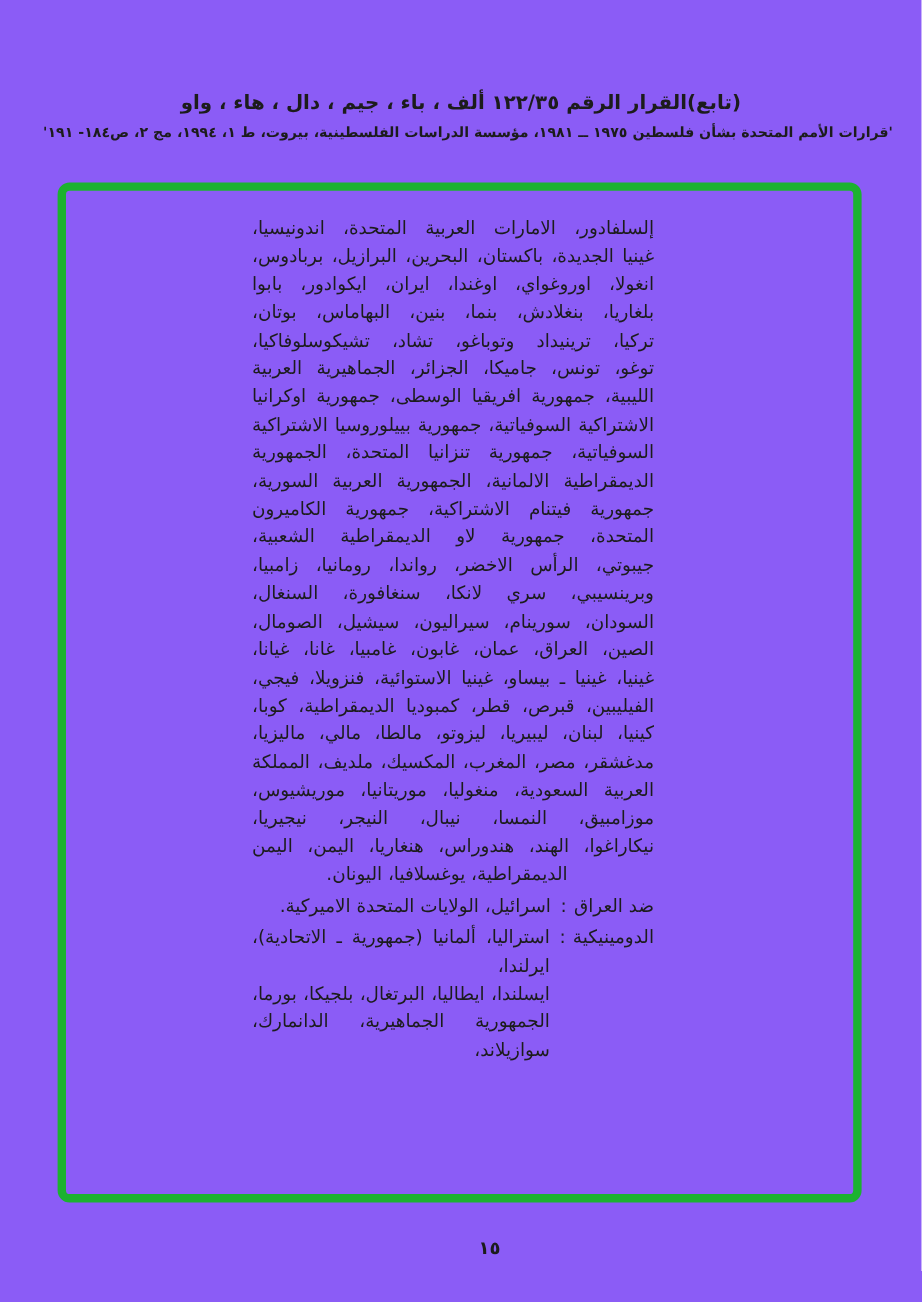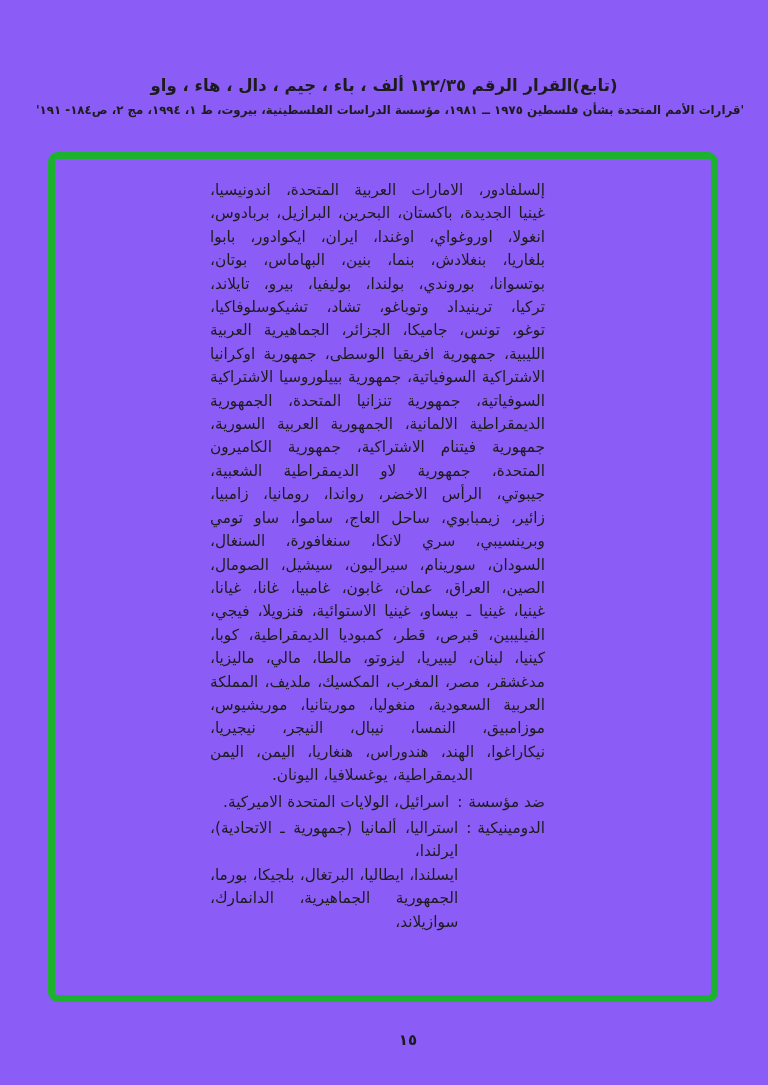--- a/index.html
+++ b/index.html
@@ -97,47 +97,45 @@
   <div class="frame"></div>
 
   <div class="content">
 
     <div class="favor">
       <div>
           <div class="jline">إلسلفادور، الامارات العربية المتحدة، اندونيسيا،</div>
           <div class="jline">غينيا الجديدة، باكستان، البحرين، البرازيل، بربادوس،</div>
           <div class="jline">انغولا، اوروغواي، اوغندا، ايران، ايكوادور، بابوا</div>
           <div class="jline">بلغاريا، بنغلادش، بنما، بنين، البهاماس، بوتان،</div>
-          <div class="jline">بوتسوانا، بوروندي، بولندا، بوليفيا، بيرو، تايلاند،</div>
           <div class="jline">تركيا، ترينيداد وتوباغو، تشاد، تشيكوسلوفاكيا،</div>
           <div class="jline">توغو، تونس، جاميكا، الجزائر، الجماهيرية العربية</div>
           <div class="jline">الليبية، جمهورية افريقيا الوسطى، جمهورية اوكرانيا</div>
           <div class="jline">الاشتراكية السوفياتية، جمهورية بييلوروسيا الاشتراكية</div>
           <div class="jline">السوفياتية، جمهورية تنزانيا المتحدة، الجمهورية</div>
           <div class="jline">الديمقراطية الالمانية، الجمهورية العربية السورية،</div>
           <div class="jline">جمهورية فيتنام الاشتراكية، جمهورية الكاميرون</div>
           <div class="jline">المتحدة، جمهورية لاو الديمقراطية الشعبية،</div>
           <div class="jline">جيبوتي، الرأس الاخضر، رواندا، رومانيا، زامبيا،</div>
-          <div class="jline">زائير، زيمبابوي، ساحل العاج، ساموا، ساو تومي</div>
           <div class="jline">وبرينسيبي، سري لانكا، سنغافورة، السنغال،</div>
           <div class="jline">السودان، سورينام، سيراليون، سيشيل، الصومال،</div>
           <div class="jline">الصين، العراق، عمان، غابون، غامبيا، غانا، غيانا،</div>
           <div class="jline">غينيا، غينيا ـ بيساو، غينيا الاستوائية، فنزويلا، فيجي،</div>
           <div class="jline">الفيليبين، قبرص، قطر، كمبوديا الديمقراطية، كوبا،</div>
           <div class="jline">كينيا، لبنان، ليبيريا، ليزوتو، مالطا، مالي، ماليزيا،</div>
           <div class="jline">مدغشقر، مصر، المغرب، المكسيك، ملديف، المملكة</div>
           <div class="jline">العربية السعودية، منغوليا، موريتانيا، موريشيوس،</div>
           <div class="jline">موزامبيق، النمسا، نيبال، النيجر، نيجيريا،</div>
           <div class="jline">نيكاراغوا، الهند، هندوراس، هنغاريا، اليمن، اليمن</div>
         </div>
       <div class="jline-last">الديمقراطية، يوغسلافيا، اليونان.</div>
     </div>
 
     <div class="vrow">
-      <span class="vlabel">ضد مؤسسة</span>
+      <span class="vlabel">ضد العراق</span>
       <span class="vcolon">:</span>
       <div class="vtext">اسرائيل، الولايات المتحدة الاميركية.</div>
     </div>
 
     <div class="vrow">
       <span class="vlabel">الدومينيكية</span>
       <span class="vcolon">:</span>
       <div class="vtext">
           <div class="jline">استراليا، ألمانيا (جمهورية ـ الاتحادية)، ايرلندا،</div>
           <div class="jline">ايسلندا، ايطاليا، البرتغال، بلجيكا، بورما،</div>

